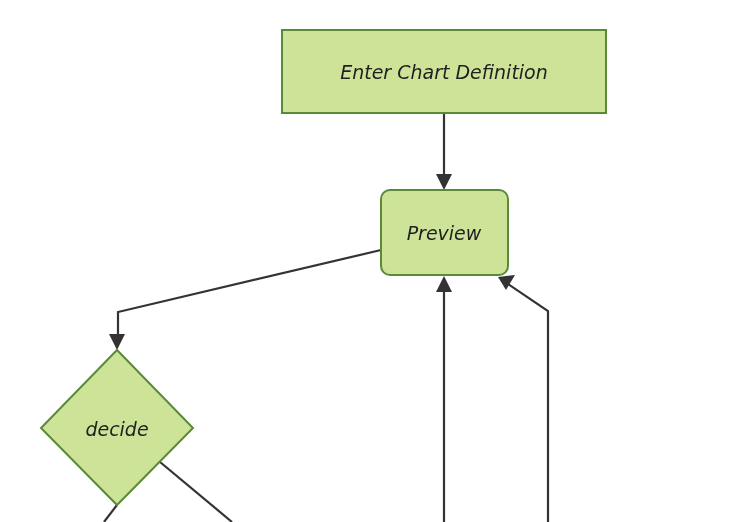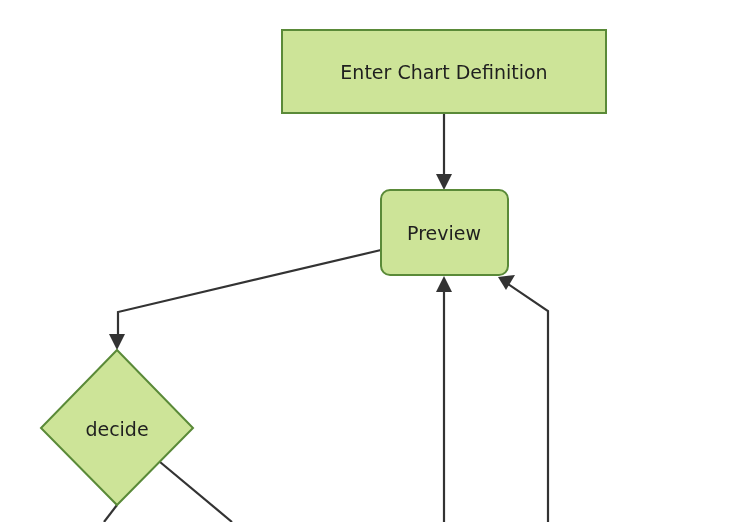--- a/index.html
+++ b/index.html
@@ -12,20 +12,21 @@
     width: 740px;
     height: 522px;
     overflow: hidden;
     font-family: "DejaVu Sans", "Liberation Sans", sans-serif;
   }
   #diagram-root {
     position: relative;
     width: 633px;
     height: 522px;
     background: #f97316;
+    font-style: italic;
   }
   #flowchart-svg {
     display: block;
     width: 740px;
     height: 522px;
   }
   .node-shape {
     stroke-width: 2;
   }
   .node-label {

